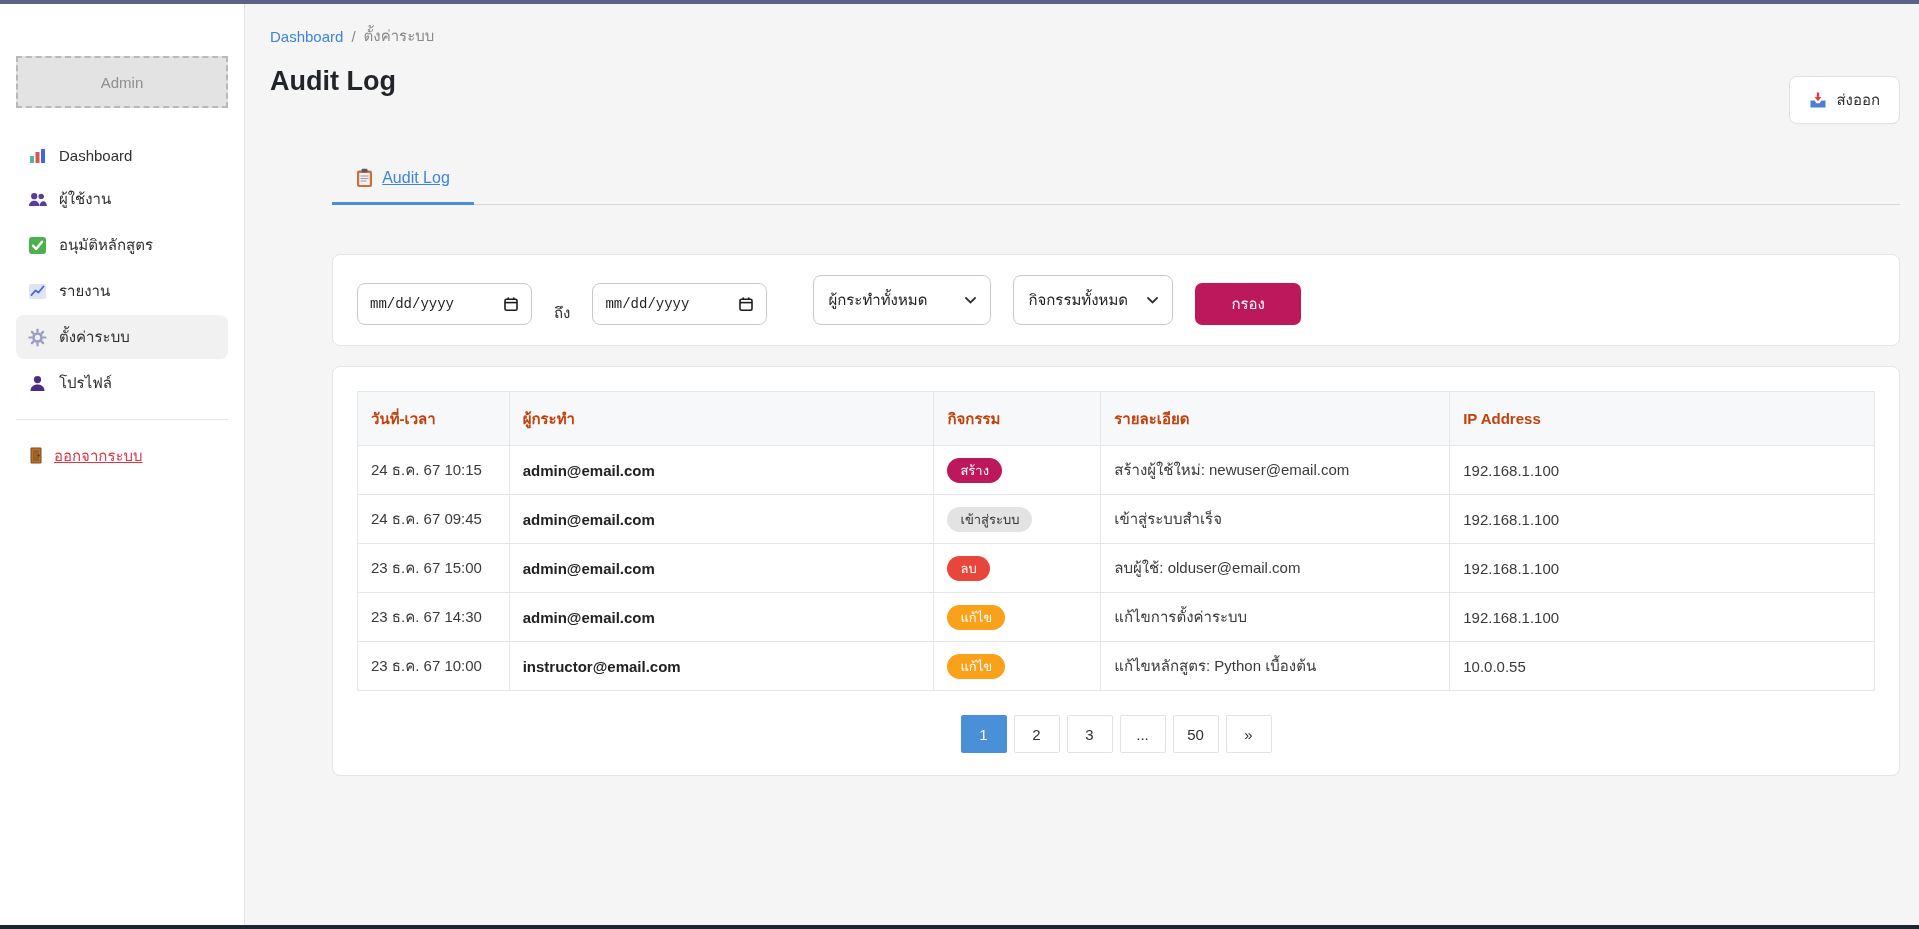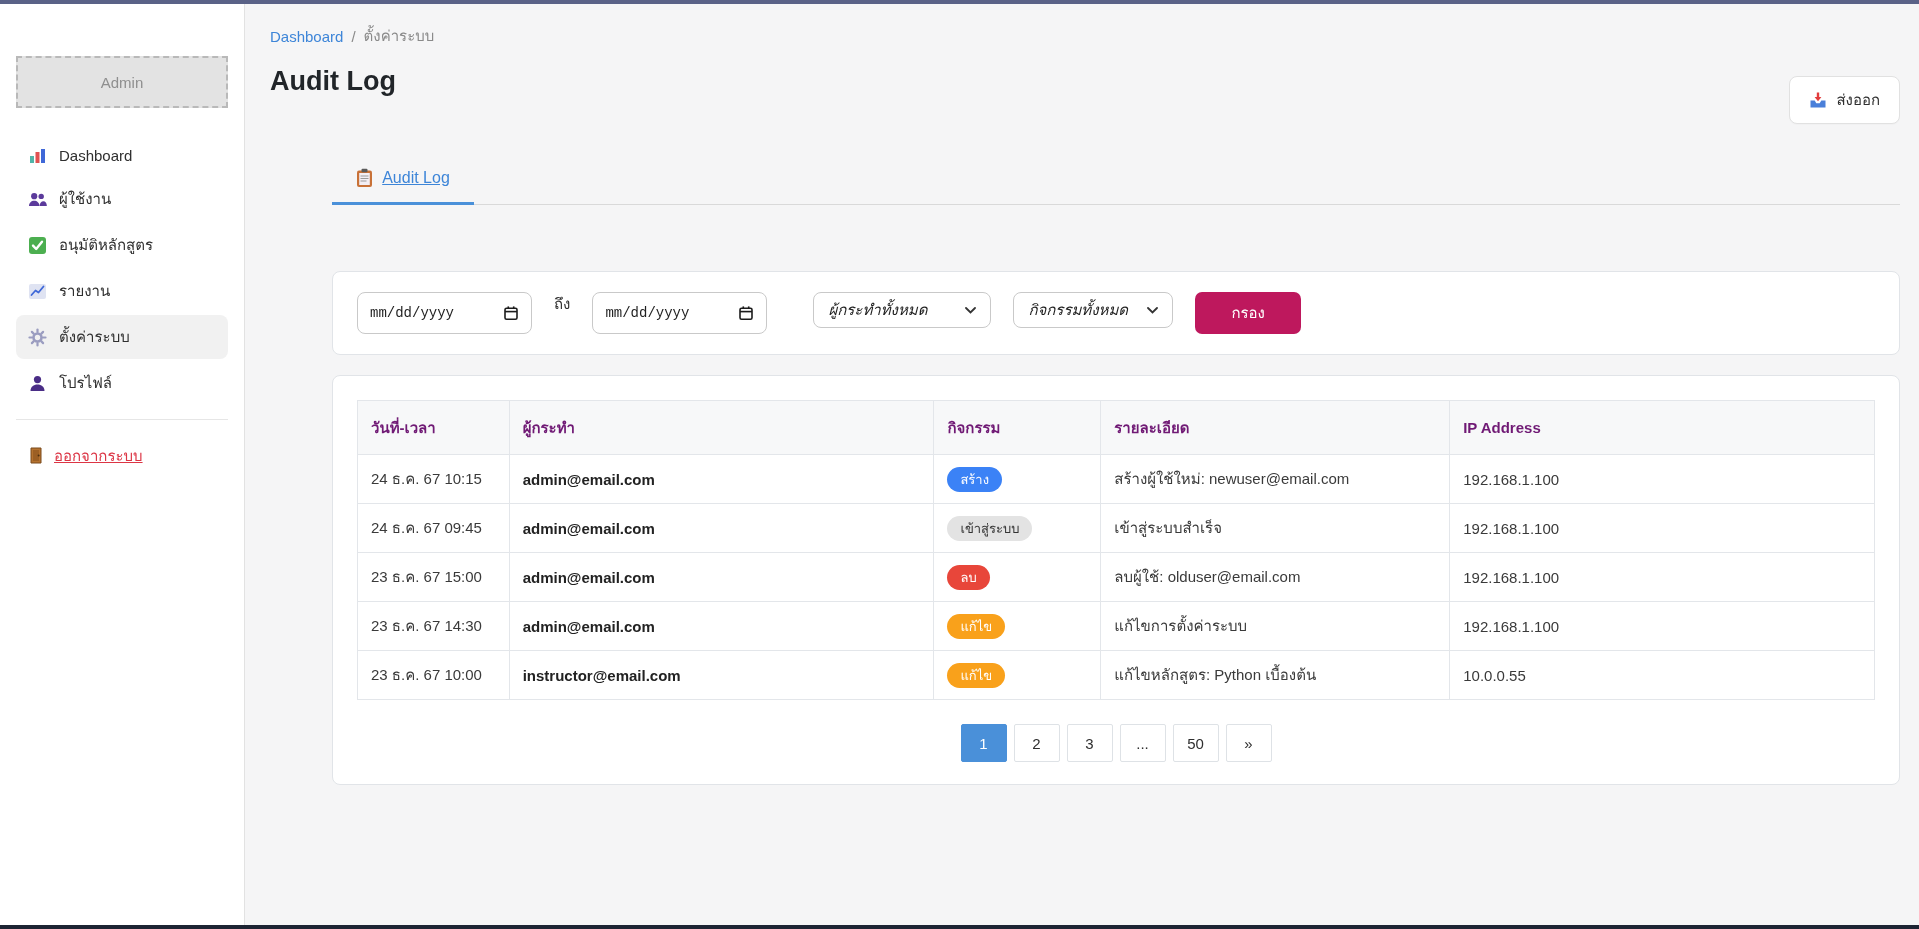--- a/index.html
+++ b/index.html
@@ -51,52 +51,52 @@
   .tab-bar { border-bottom:1px solid #d9d9d9; }
   .tab {
     display:inline-flex; align-items:center; gap:9px;
     padding:8px 4px 14px 4px; margin-bottom:-1px; width:142px; justify-content:center;
     border-bottom:3px solid #4a90d9; cursor:pointer;
   }
   .tab-label { color:#3d85d8; text-decoration:underline; font-size:16px; }
 
   
   .card { background:#fff; border:1px solid #e1e4e8; border-radius:8px; }
-  .filter-card { margin-top:66px; padding:20px 24px; display:flex; align-items:flex-start; gap:22px; }
+  .filter-card { margin-top:49px; padding:20px 24px; display:flex; align-items:flex-end; gap:22px; }
   .date-input {
     width:175px; height:42px; border:1px solid #c9c9c9; border-radius:8px;
     display:flex; align-items:center; justify-content:space-between;
     padding:0 12px; color:#1f1f1f; cursor:text; background:#fff;
     font-family:"Liberation Mono","DejaVu Sans Mono",monospace; font-size:14px;
   }
   .to-label { color:#2f2f2f; }
   .select-box {
-    height:36px; border:1px solid #c9c9c9; border-radius:8px; background:#fff;
+    height:50px; border:1px solid #c9c9c9; border-radius:8px; background:#fff;
     display:flex; align-items:center; justify-content:space-between; gap:14px;
-    padding:0 14px; color:#1f1f1f; cursor:pointer; font-size:15px;font-style:italic;
+    padding:0 14px; color:#1f1f1f; cursor:pointer; font-size:15px;
   }
   .select-actor { width:178px; margin-left:24px; }
   .select-activity { width:160px; }
   .filter-btn {
     height:42px; padding:0 36px; background:#be185d; border:none; border-radius:7px;
     color:#fff; font-size:15px; cursor:pointer; font-family:inherit;
   }
 
   
   .table-card { margin-top:20px; padding:24px 24px 22px 24px; }
   table { width:100%; border-collapse:collapse; table-layout:fixed; }
   th, td { border:1px solid #e3e6ea; text-align:left; padding:0 13px; font-size:15px; }
-  th { background:#f7f8f9; height:54px; font-weight:bold; color:#701a75; }
+  th { background:#f7f8f9; height:54px; font-weight:bold; color:#c2410c; }
   td { height:49px; color:#3a3a3a; }
   td.actor-cell { font-weight:bold; color:#222; }
   .badge {
     display:inline-block; padding:6px 13px; border-radius:14px; font-size:13px; line-height:1;
   }
   .badge[data-variant="warning"] { background:#f9a11b; color:#fff; }
-  .badge[data-variant="success"] { background:#3b82f6; color:#fff;text-align:center; }
+  .badge[data-variant="success"] { background:#be185d; color:#fff;text-align:center; }
   .badge[data-variant="danger"]  { background:#e8463a; color:#fff; }
   .badge[data-variant="neutral"] { background:#e3e3e3; color:#333; }
 
   
   .pagination { display:flex; justify-content:center; gap:7px; margin-top:24px; }
   .page-btn {
     min-width:46px; height:38px; border:1px solid #dee2e6; background:#fff;
     display:flex; align-items:center; justify-content:center; font-size:15px;
     color:#2f2f2f; cursor:pointer; border-radius:2px;
   }

